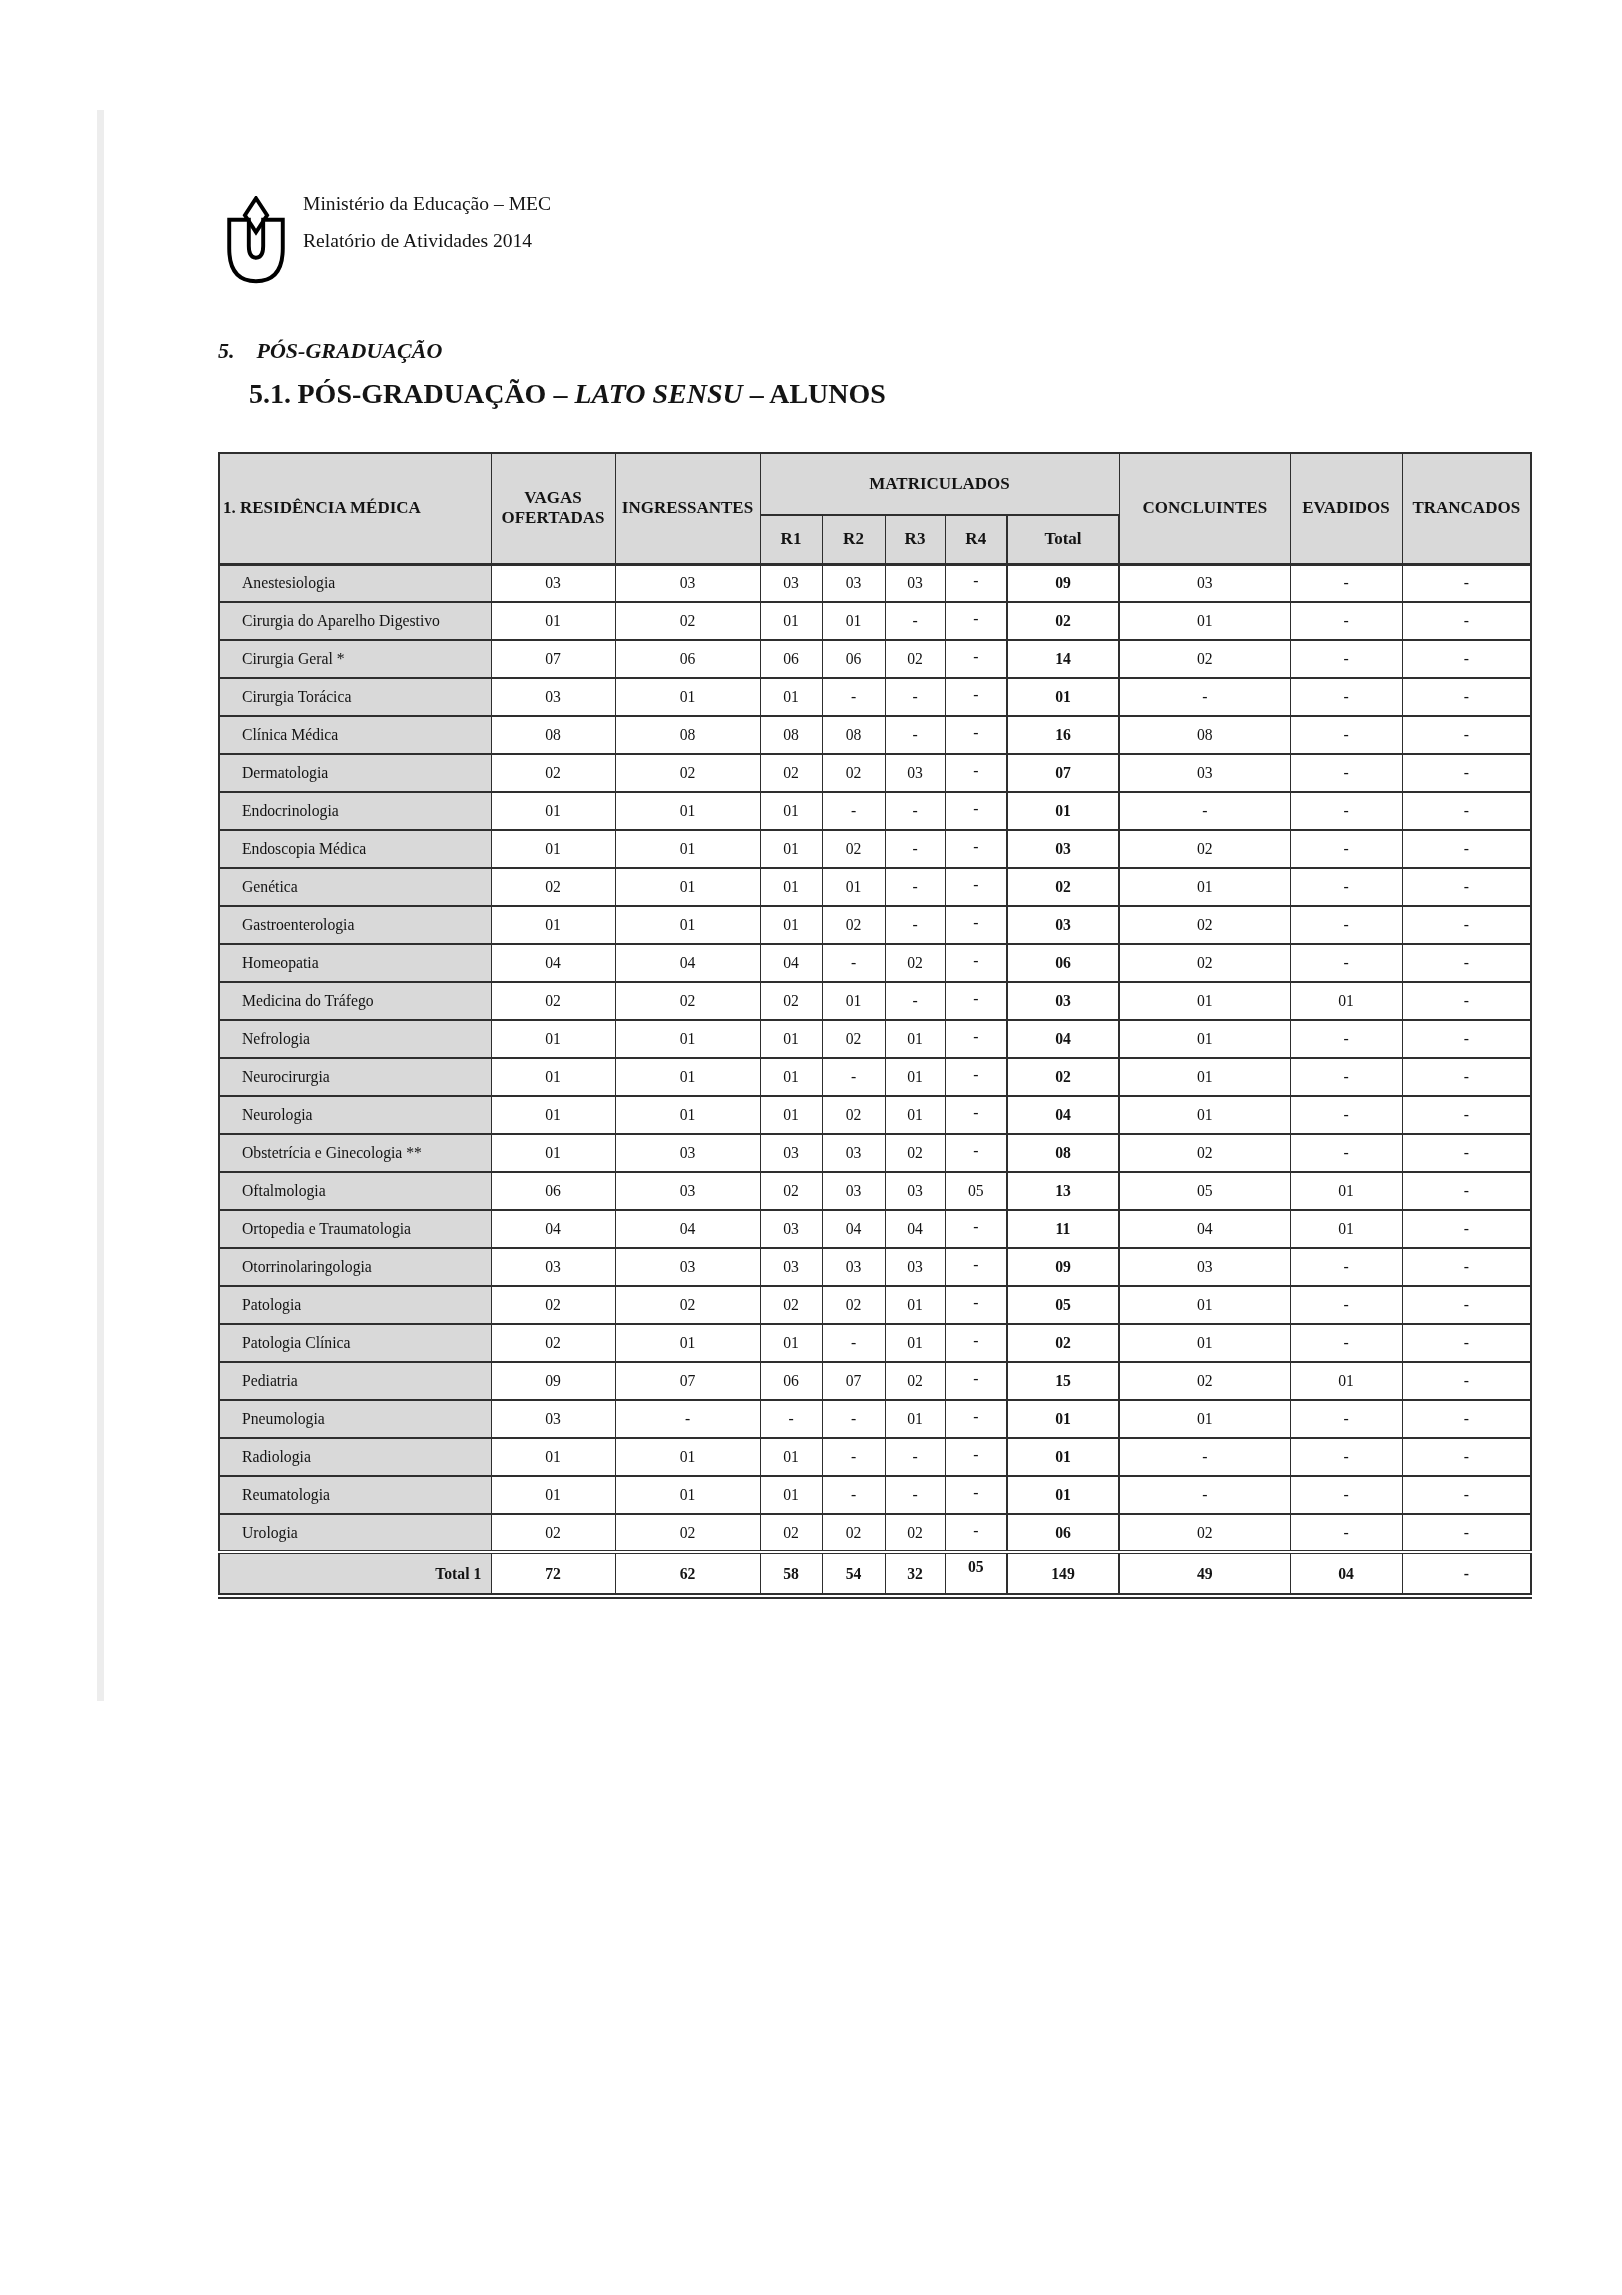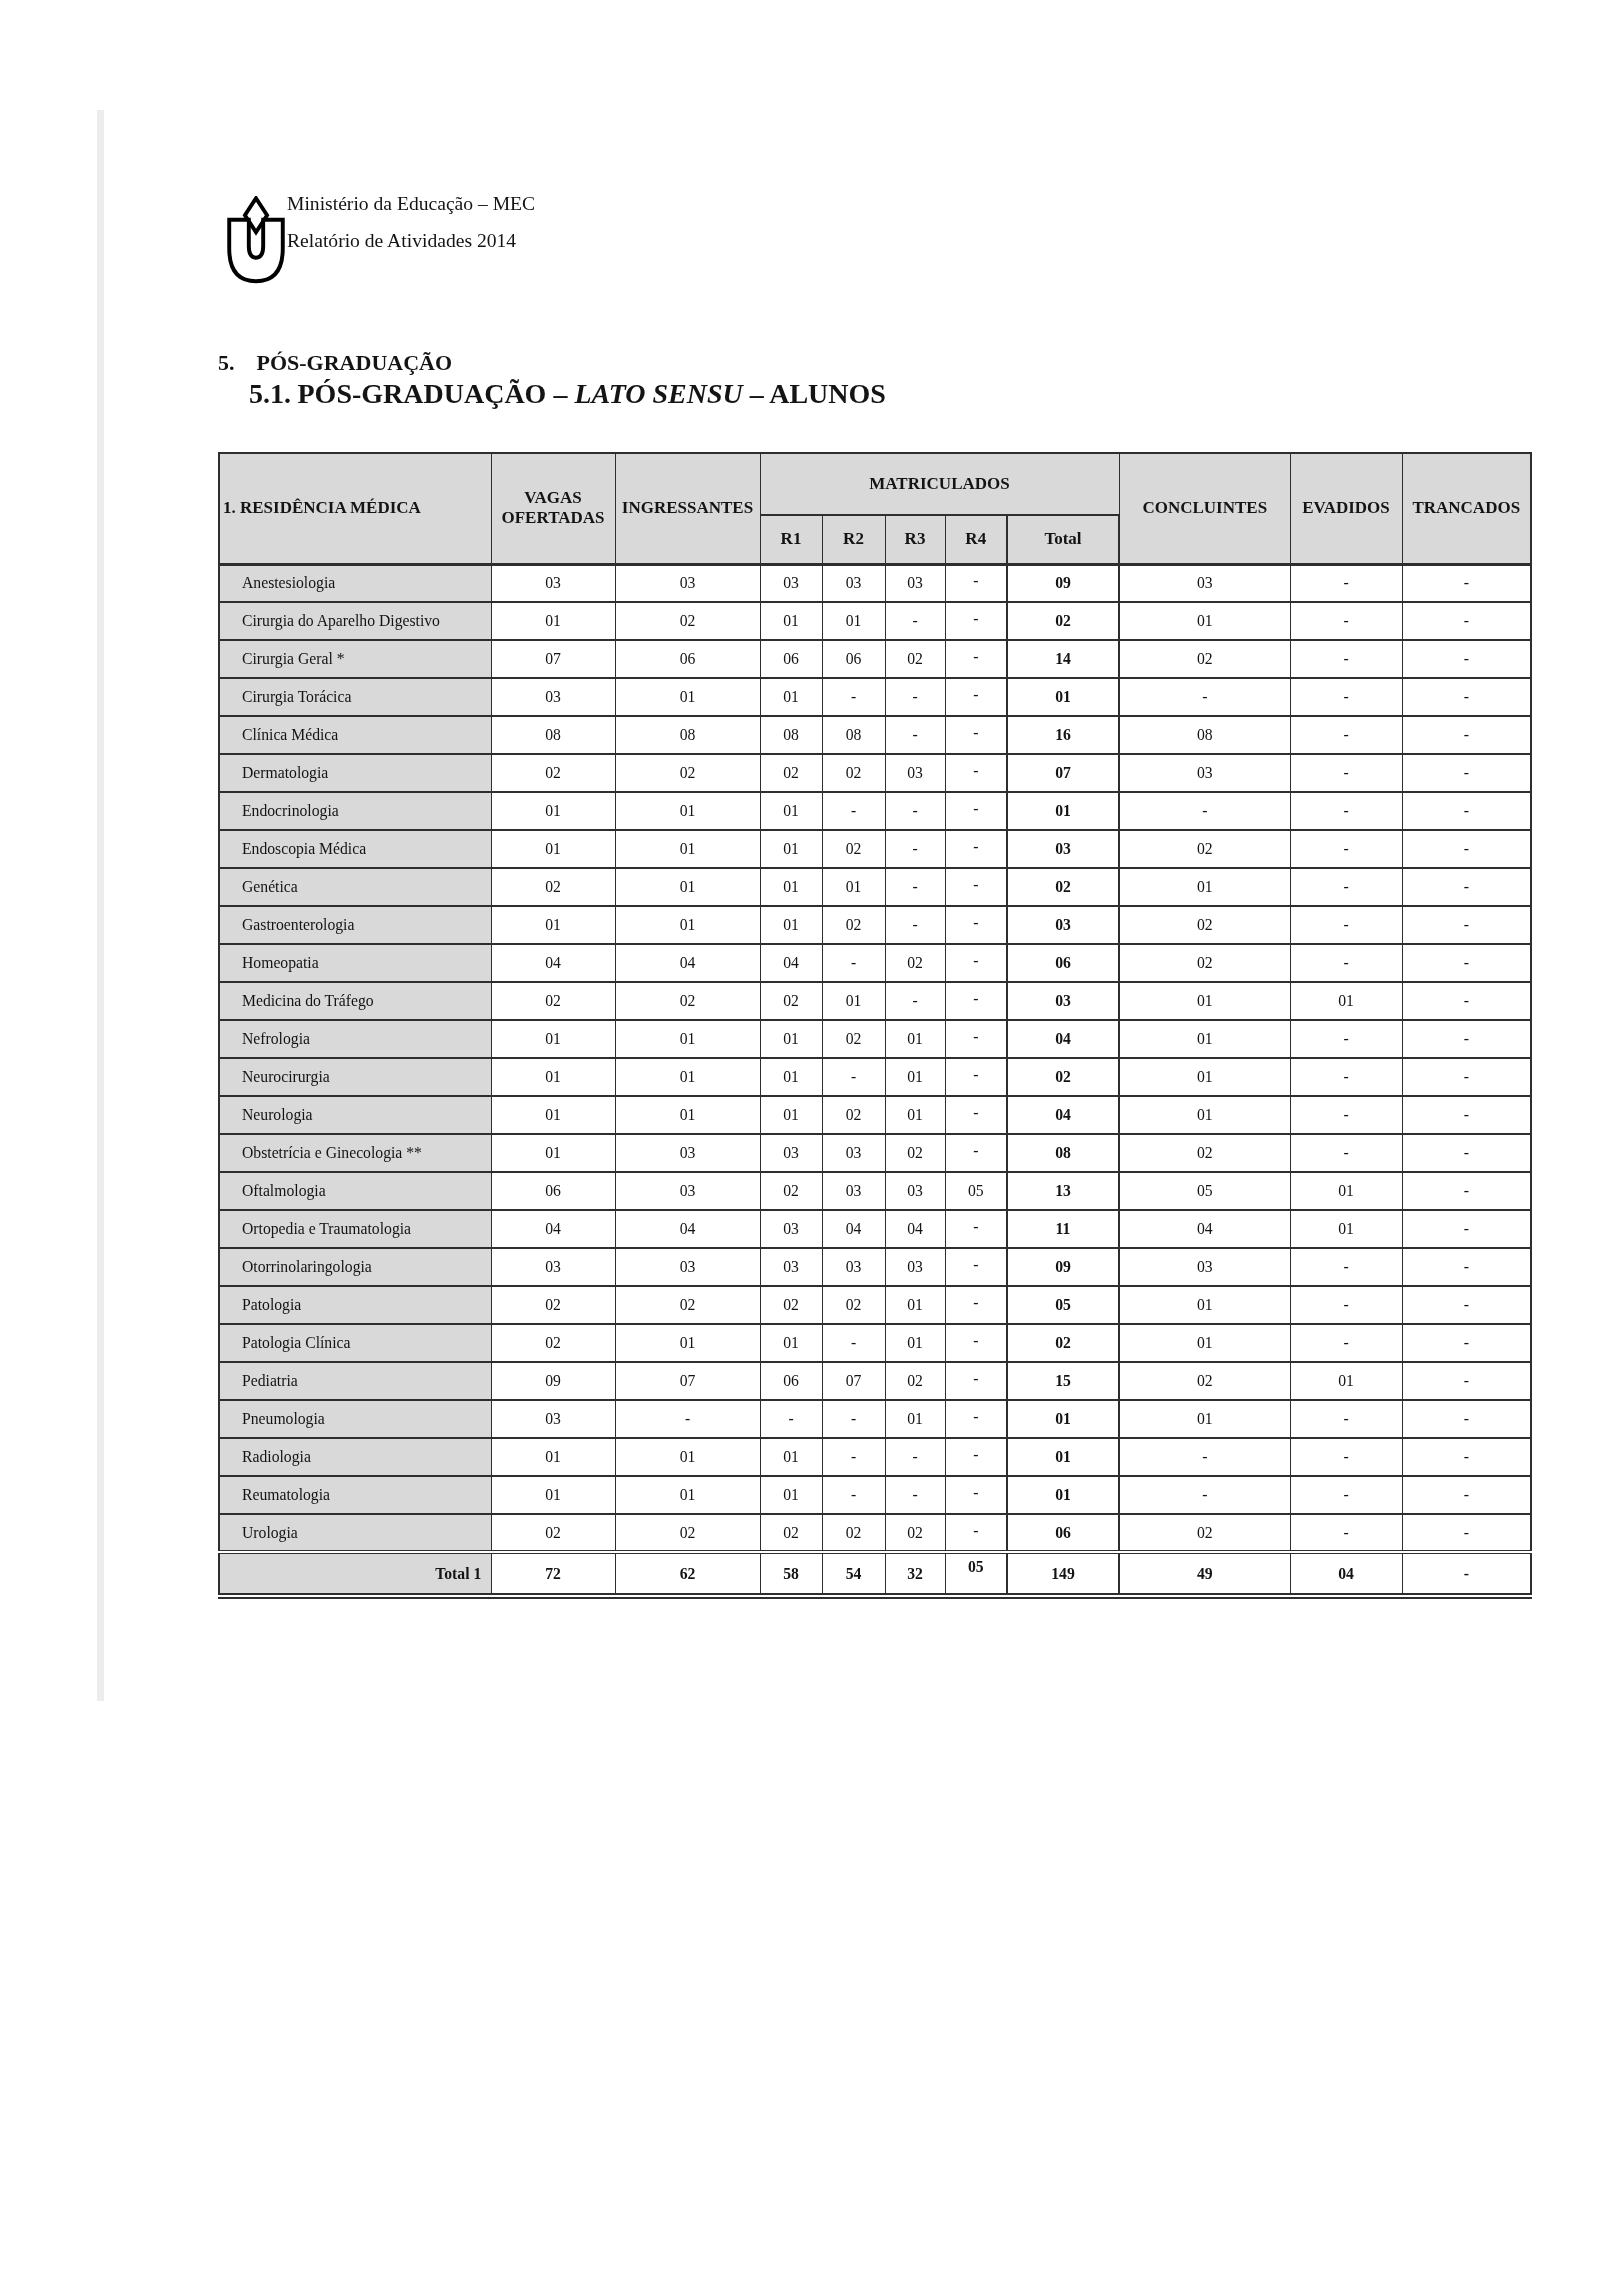--- a/index.html
+++ b/index.html
@@ -33,34 +33,35 @@
   
   .logo {
     position: absolute;
     left: 224px;
     top: 196px;
     width: 64px;
     height: 92px;
   }
   .org-block {
     position: absolute;
-    left: 287px;
+    left: 303px;
     top: 185px;
     font-size: 19.6px;
     line-height: 37px;
     white-space: nowrap;
   }
   
   .heading-5 {
     position: absolute;
     left: 218px;
-    top: 350px;
+    top: 338px;
     font-size: 22px;
     font-weight: bold;
     white-space: nowrap;
+    font-style: italic;
   }
   .heading-5 .tab { margin-left: 22px; }
   .heading-51 {
     position: absolute;
     left: 249px;
     top: 378px;
     font-size: 28px;
     font-weight: bold;
     white-space: nowrap;
   }

